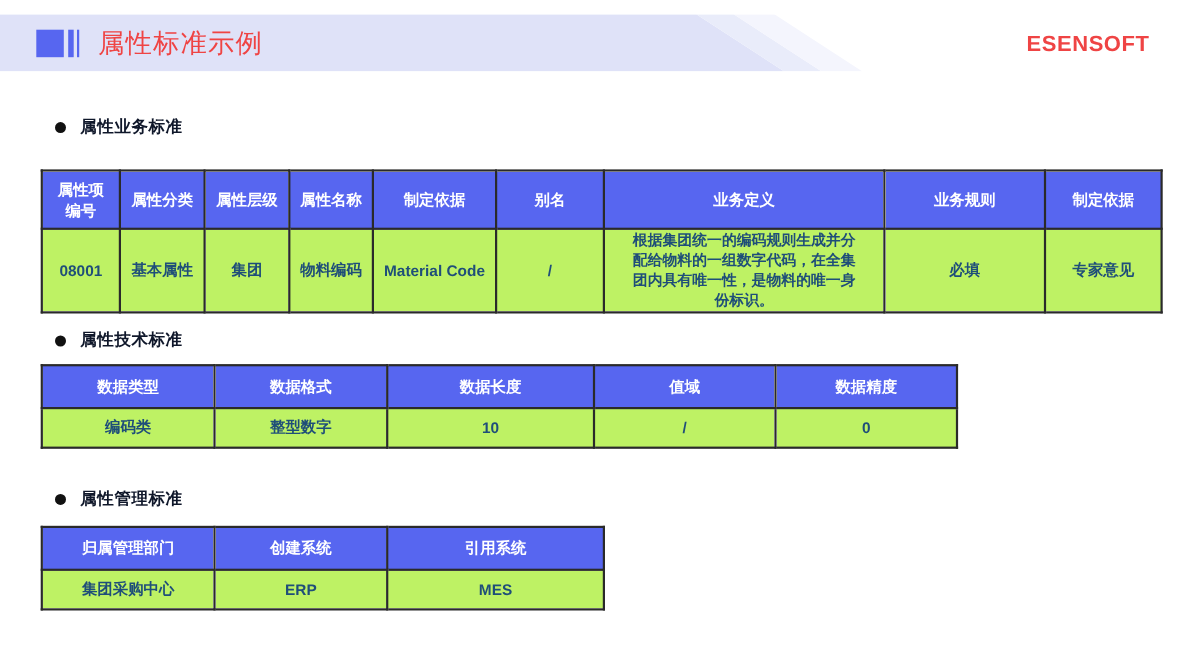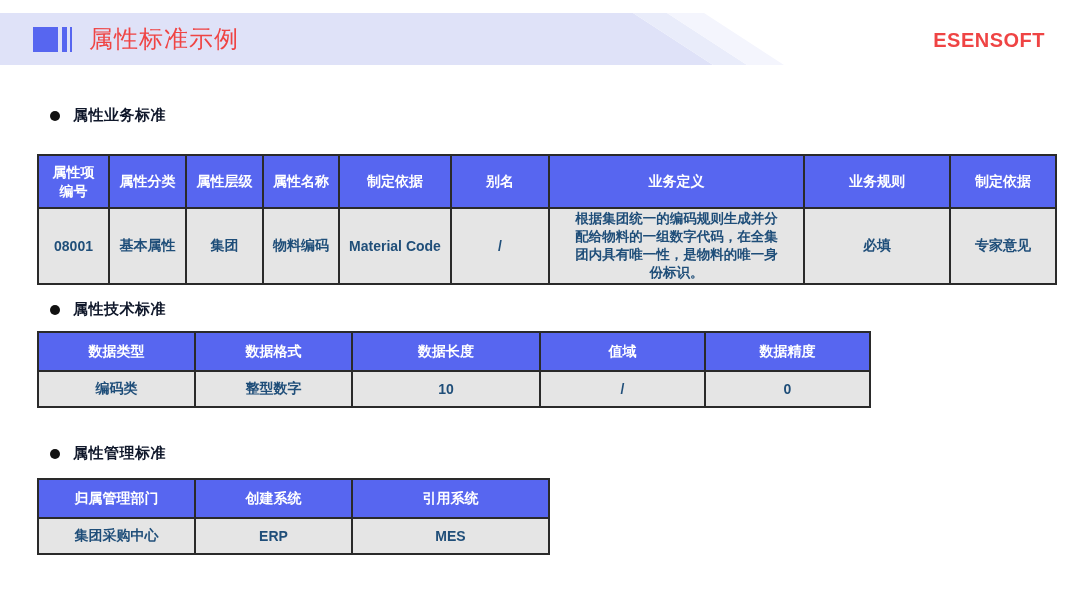--- a/index.html
+++ b/index.html
@@ -28,21 +28,21 @@
   
   .bullet-row { position:absolute; left:50px; display:flex; align-items:center; }
   .bullet-dot { width:10px; height:10px; border-radius:50%; background:#111; }
   .bullet-label { margin-left:13px; font-size:15px; font-weight:bold; color:#0f172a; letter-spacing:0.5px; }
   .b1 { top:106px; } .b2 { top:300px; } .b3 { top:444px; }
 
   
   table { border-collapse:collapse; table-layout:fixed; position:absolute; left:37px; }
   th, td { border:2px solid #2a2a2a; text-align:center; vertical-align:middle; overflow:hidden; }
   th { background:#5766F0; color:#ffffff; font-weight:bold; font-size:14px; }
-  td { color:#1F4E79; font-weight:bold; font-size:14px; background:#e5e5e5; }
+  td { color:#1F4E79; font-weight:bold; font-size:14px; background:#bef264; }
   .t1 { top:154px; width:1018px; }
   .t1 .hrow { height:53px; } .t1 .drow { height:76px; }
   .t1 th.multiline { white-space:pre-line; line-height:1.3; }
   .t2 { top:331px; width:832px; }
   .t3 { top:478px; width:511px; }
   .t2 .hrow, .t3 .hrow { height:39px;border-radius:12px; }
   .t2 .drow, .t3 .drow { height:36px;border-radius:19px; }
   .def-wrap { width:206px; margin:0 auto; font-size:13.5px; line-height:1.32;
               word-break:break-all; line-break:anywhere; text-align:center; }
 </style>

